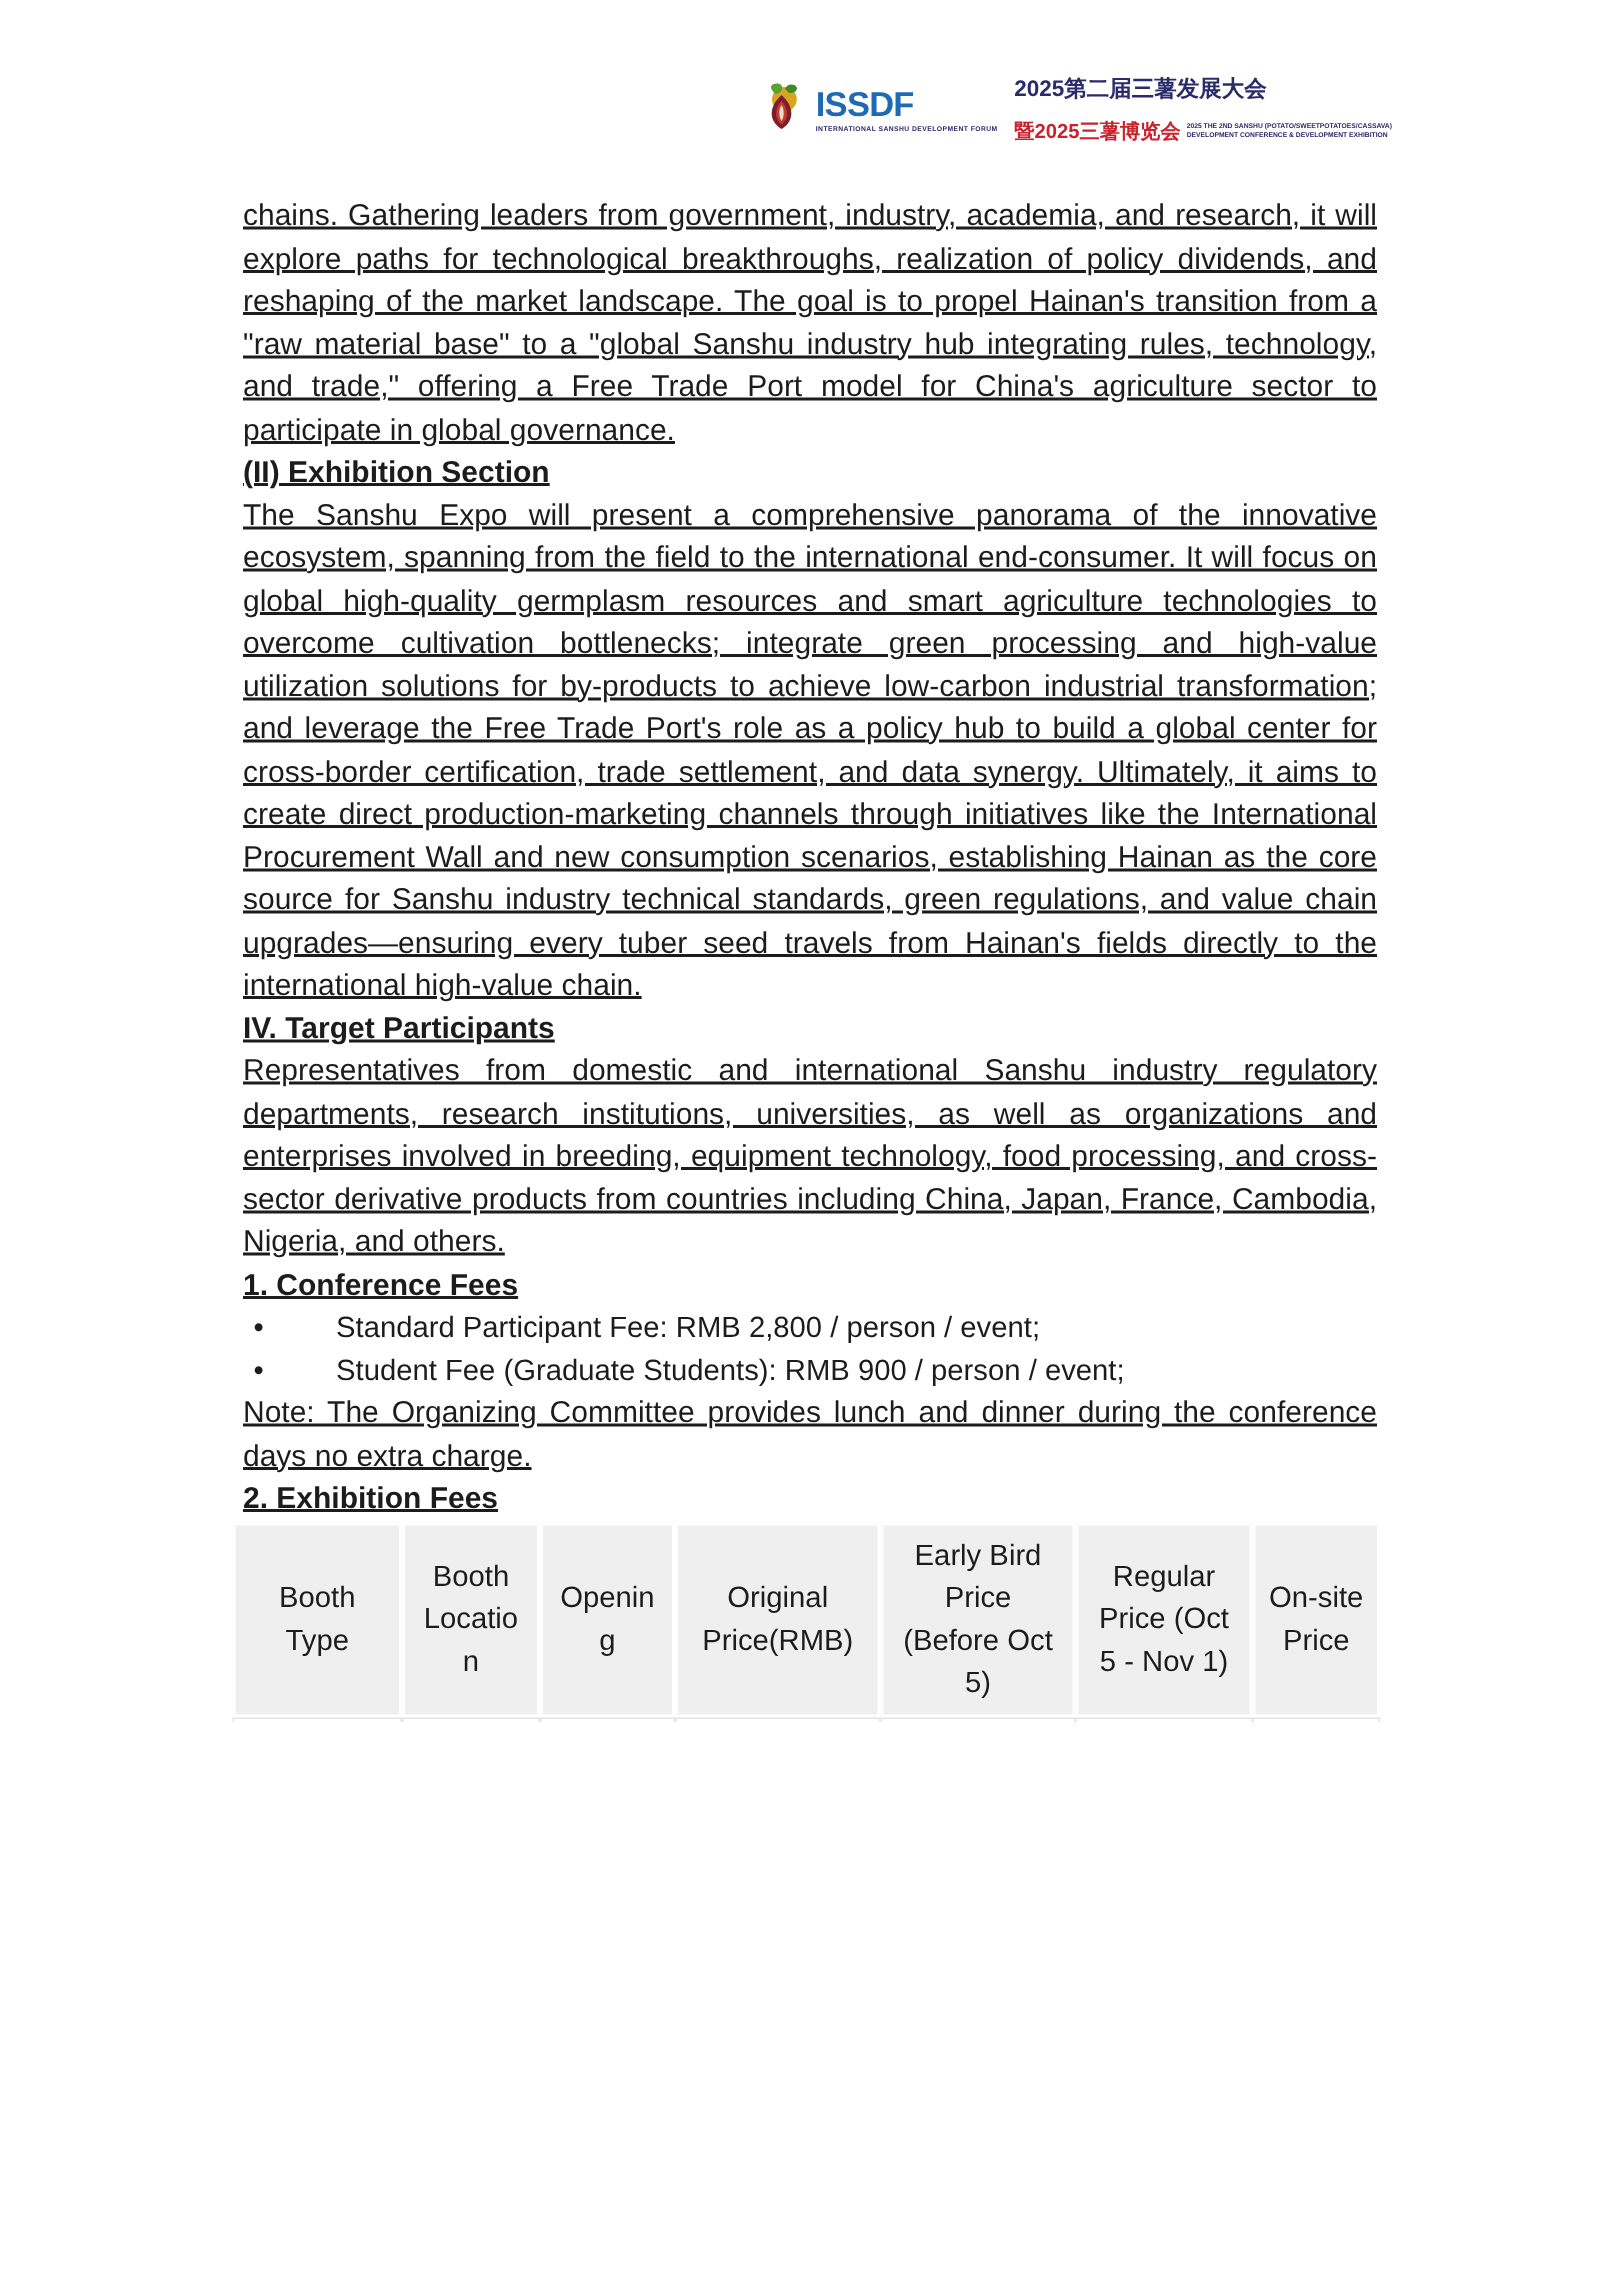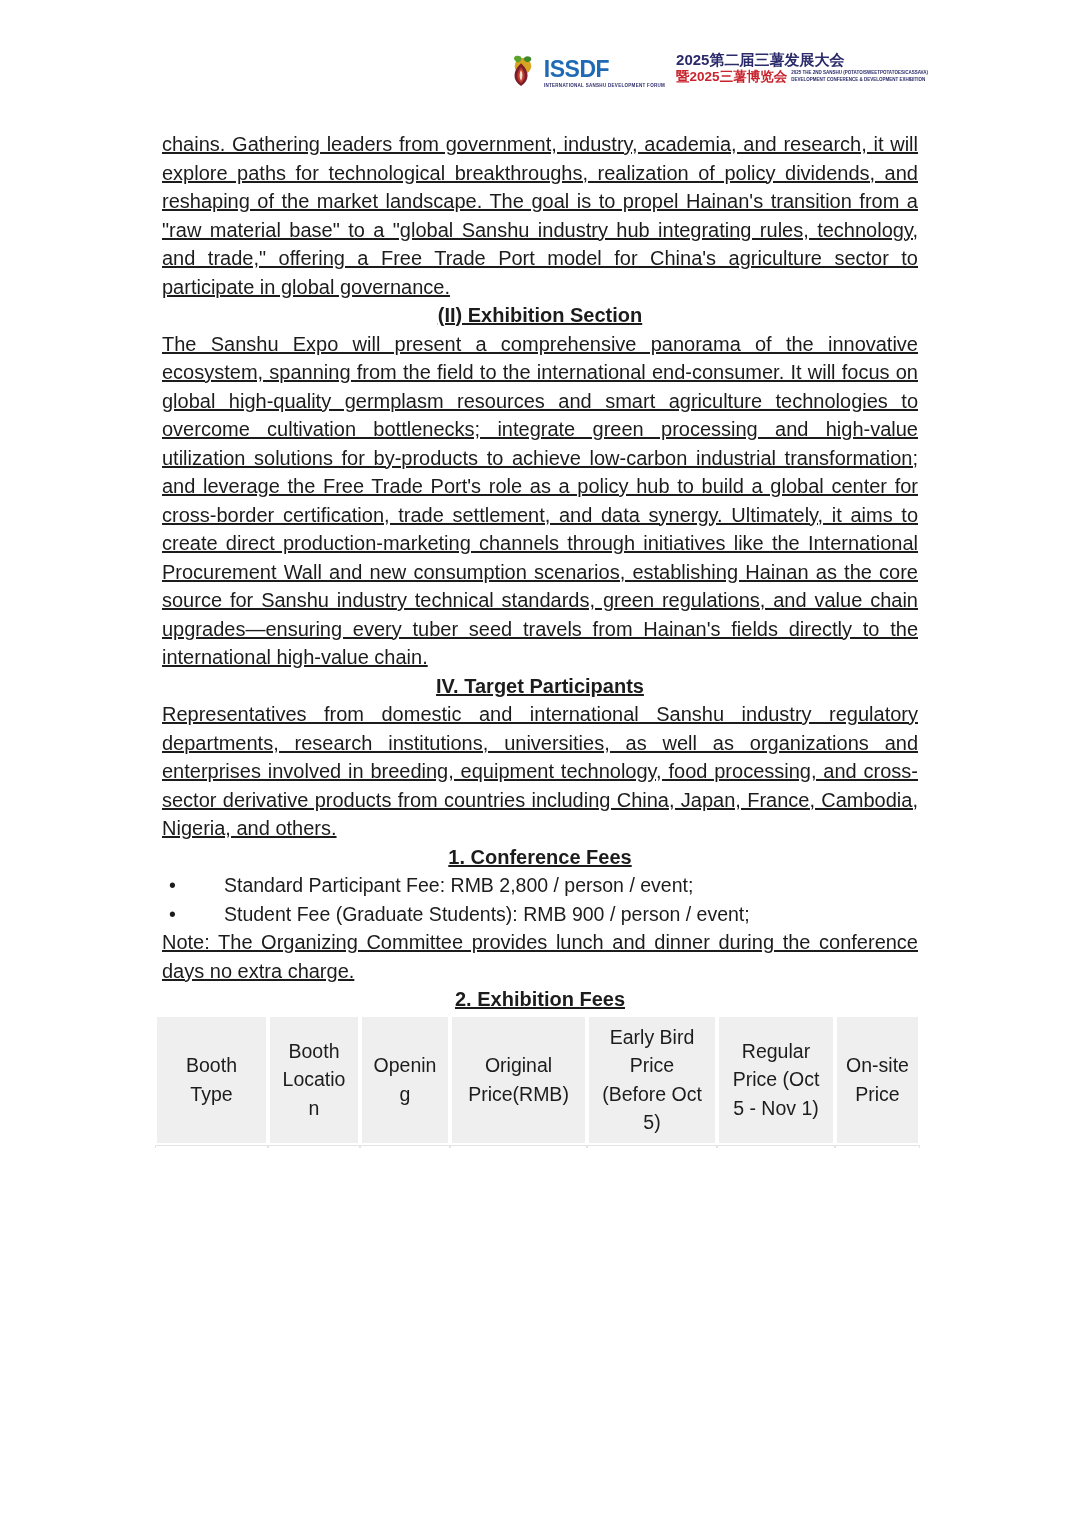--- a/index.html
+++ b/index.html
@@ -12,28 +12,28 @@
   .page { position:relative; width:1080px; height:1148px; overflow:hidden; background:#fff; }
 
   
   .header { position:absolute; top:52px; right:152px; display:flex; align-items:flex-start; gap:7px; }
   .emblem { width:31px; height:34px; flex:0 0 auto; margin-top:2px; }
   .issdf-block { display:flex; flex-direction:column; margin-top:6px; }
   .issdf { font-size:23px; font-weight:800; color:#1e6ab4; line-height:1; letter-spacing:-0.5px; }
   .issdf-sub { font-size:4.5px; color:#2b2a6a; letter-spacing:0.3px; margin-top:2px; white-space:nowrap; font-weight:bold; }
   .cn-block { display:flex; flex-direction:column; margin-left:4px; }
   .cn-title { font-size:15px; font-weight:bold; color:#2b2a6a; line-height:1.1; white-space:nowrap; }
-  .cn-row { display:flex; gap:4px; align-items:center; margin-top:1px; }
+  .cn-row { display:flex; gap:4px; align-items:flex-start; margin-top:12px; }
   .cn-sub { font-size:13.5px; font-weight:bold; color:#c9242e; white-space:nowrap; line-height:1.1; }
   .en-sub { display:flex; flex-direction:column; font-size:4.5px; color:#2b2a6a; line-height:1.5; white-space:nowrap; font-weight:bold; }
 
   
   .content { position:absolute; left:162px; top:130px; width:756px; }
   .content p { margin:0; font-size:20px; line-height:28.5px; text-align:justify; text-justify:inter-word;text-decoration:underline; }
-  .content p.b { font-weight:bold; text-align:center; }
+  .content p.b { font-weight:bold; text-align:left; }
   .bullet { display:flex; font-size:19.5px; line-height:28.5px; }
   .dot { width:62px; padding-left:7px; box-sizing:border-box; flex:0 0 auto; }
 
   
   table.fees { border-collapse:separate; border-spacing:0; table-layout:fixed; width:765px; margin-left:-7px; margin-top:1px; }
   table.fees th {
     background:#efefef; border:2.5px solid #ffffff;
     font-weight:normal; font-size:19.5px; line-height:28.5px;
     padding:6px 8px; text-align:center; vertical-align:middle;
     overflow-wrap:break-word; word-break:break-word; color:#1c1c1c;

